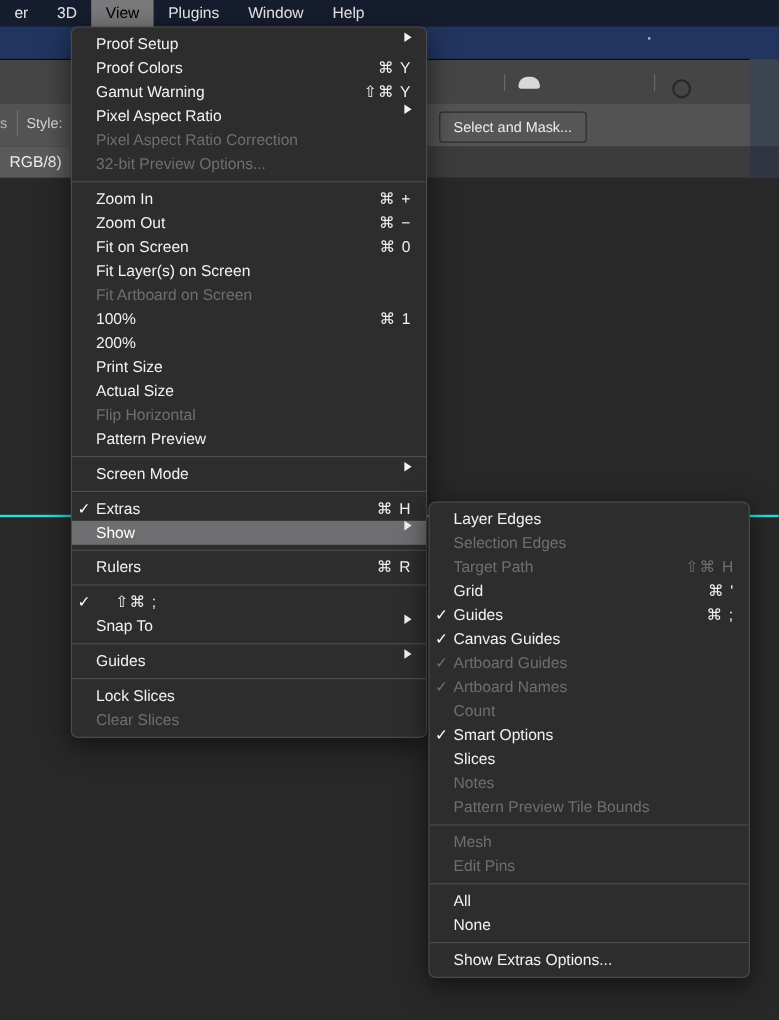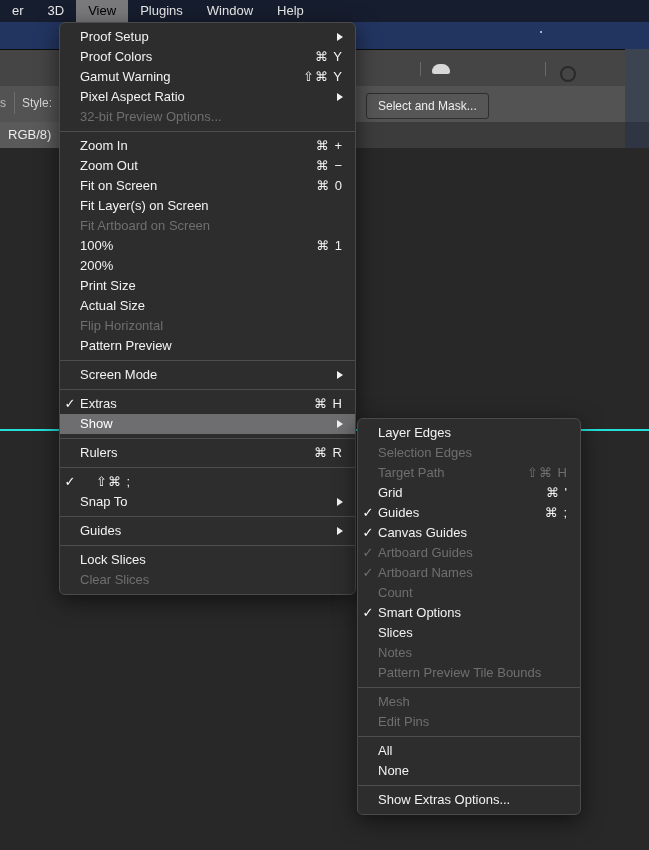--- a/index.html
+++ b/index.html
@@ -177,28 +177,27 @@
     box-sizing: border-box;
   }
   #view-menu {
     left: 59px;
     top: 22px;
     width: 297px;
   }
   #show-submenu {
     left: 357px;
     top: 418px;
-    width: 224px;
+    width: 268px;
   }
 
   .menu-row {
     position: relative;
     height: 20px;
     display: flex;
-    align-items: center;
     padding: 0 12px 0 0;
     box-sizing: border-box;
     white-space: nowrap;
   }
   .menu-row .check {
     width: 20px;
     flex: 0 0 20px;
     text-align: center;
     font-size: 13px;
     color: #ffffff;
@@ -300,20 +299,24 @@
       <span class="label">Gamut Warning</span>
       <span class="shortcut">⇧⌘ Y</span>
     </div>
     <div class="menu-row">
       <span class="check"></span>
       <span class="label">Pixel Aspect Ratio</span>
       <span class="arrow"></span>
     </div>
     <div class="menu-row disabled">
       <span class="check"></span>
+      <span class="label">Pixel Aspect Ratio Correction</span>
+    </div>
+    <div class="menu-row disabled">
+      <span class="check"></span>
       <span class="label">32-bit Preview Options...</span>
     </div>
     <div class="menu-sep"></div>
     <div class="menu-row">
       <span class="check"></span>
       <span class="label">Zoom In</span>
       <span class="shortcut">⌘ +</span>
     </div>
     <div class="menu-row">
       <span class="check"></span>

